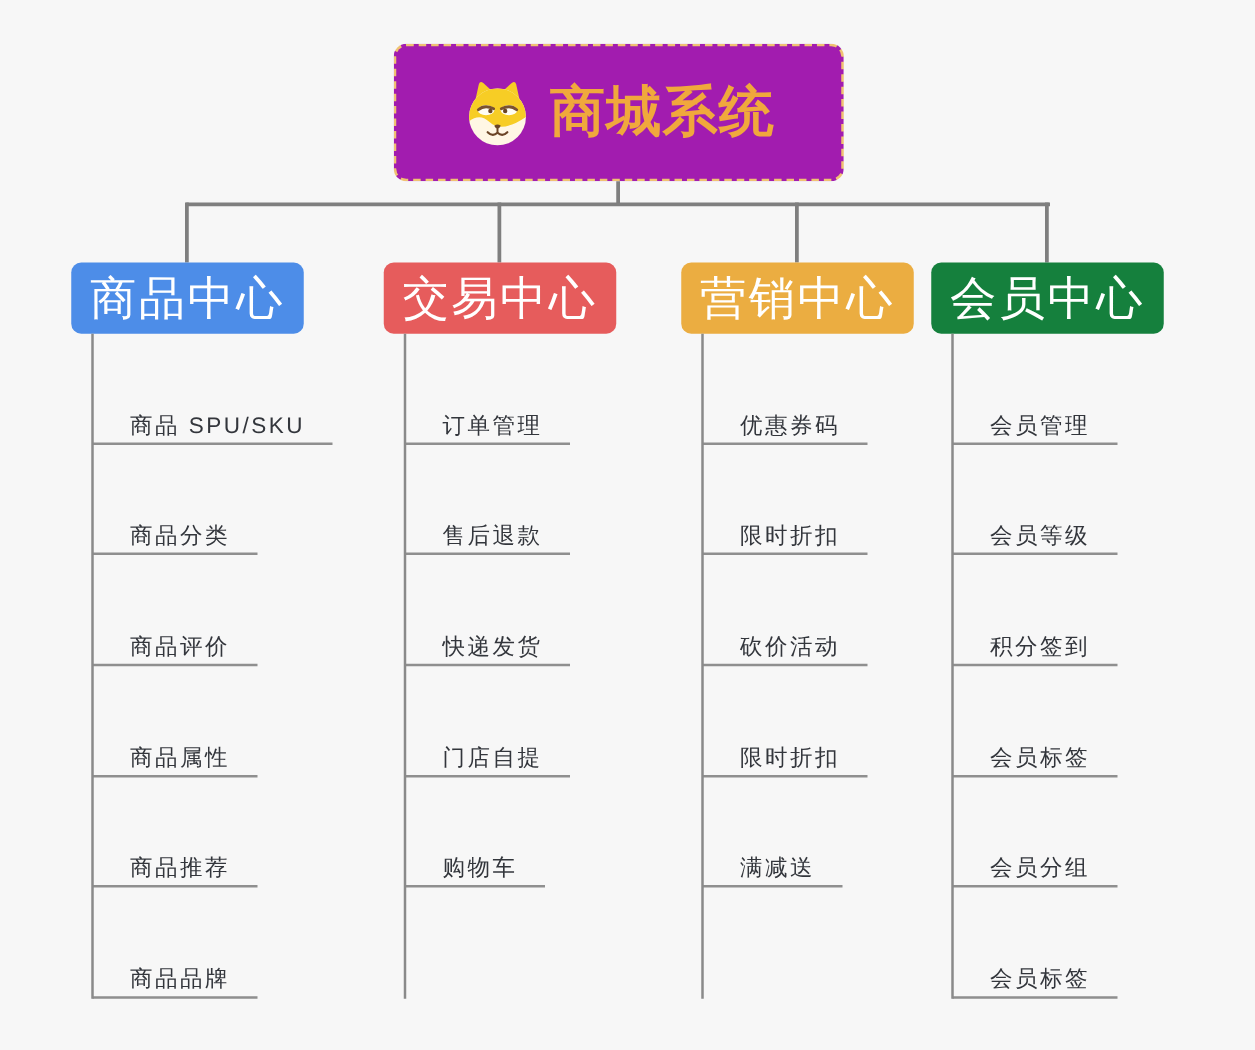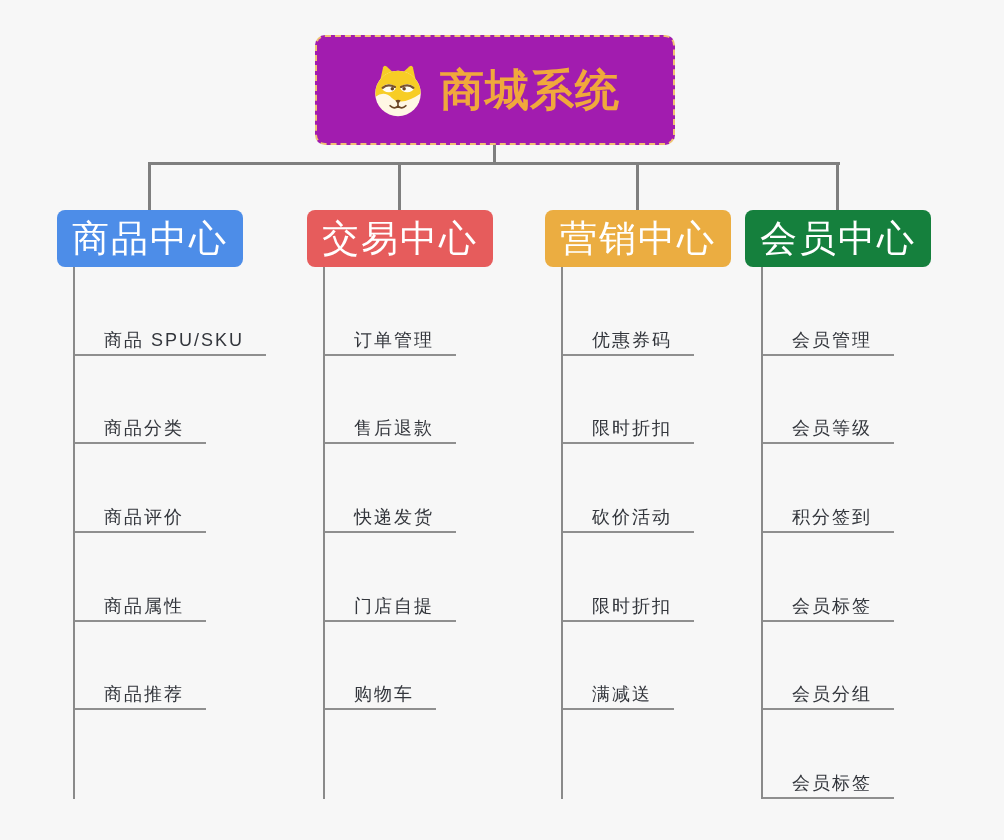--- a/index.html
+++ b/index.html
@@ -123,20 +123,23 @@
   </div>
 
   <div class="leaf">
     <span class="leaf-label">商品属性</span>
   </div>
 
   <div class="leaf">
     <span class="leaf-label">商品推荐</span>
   </div>
 
+  <div class="leaf">
+    <span class="leaf-label">商品品牌</span>
+  </div>
 </div>
   </div>
 
   <div class="branch">
     <div class="branch-drop"></div>
     <div class="branch-node" style="background: rgb(230, 92, 92);">
       <span class="branch-label">交易中心</span>
     </div>
     <div class="leaf-col">
       <div class="spine"></div>

